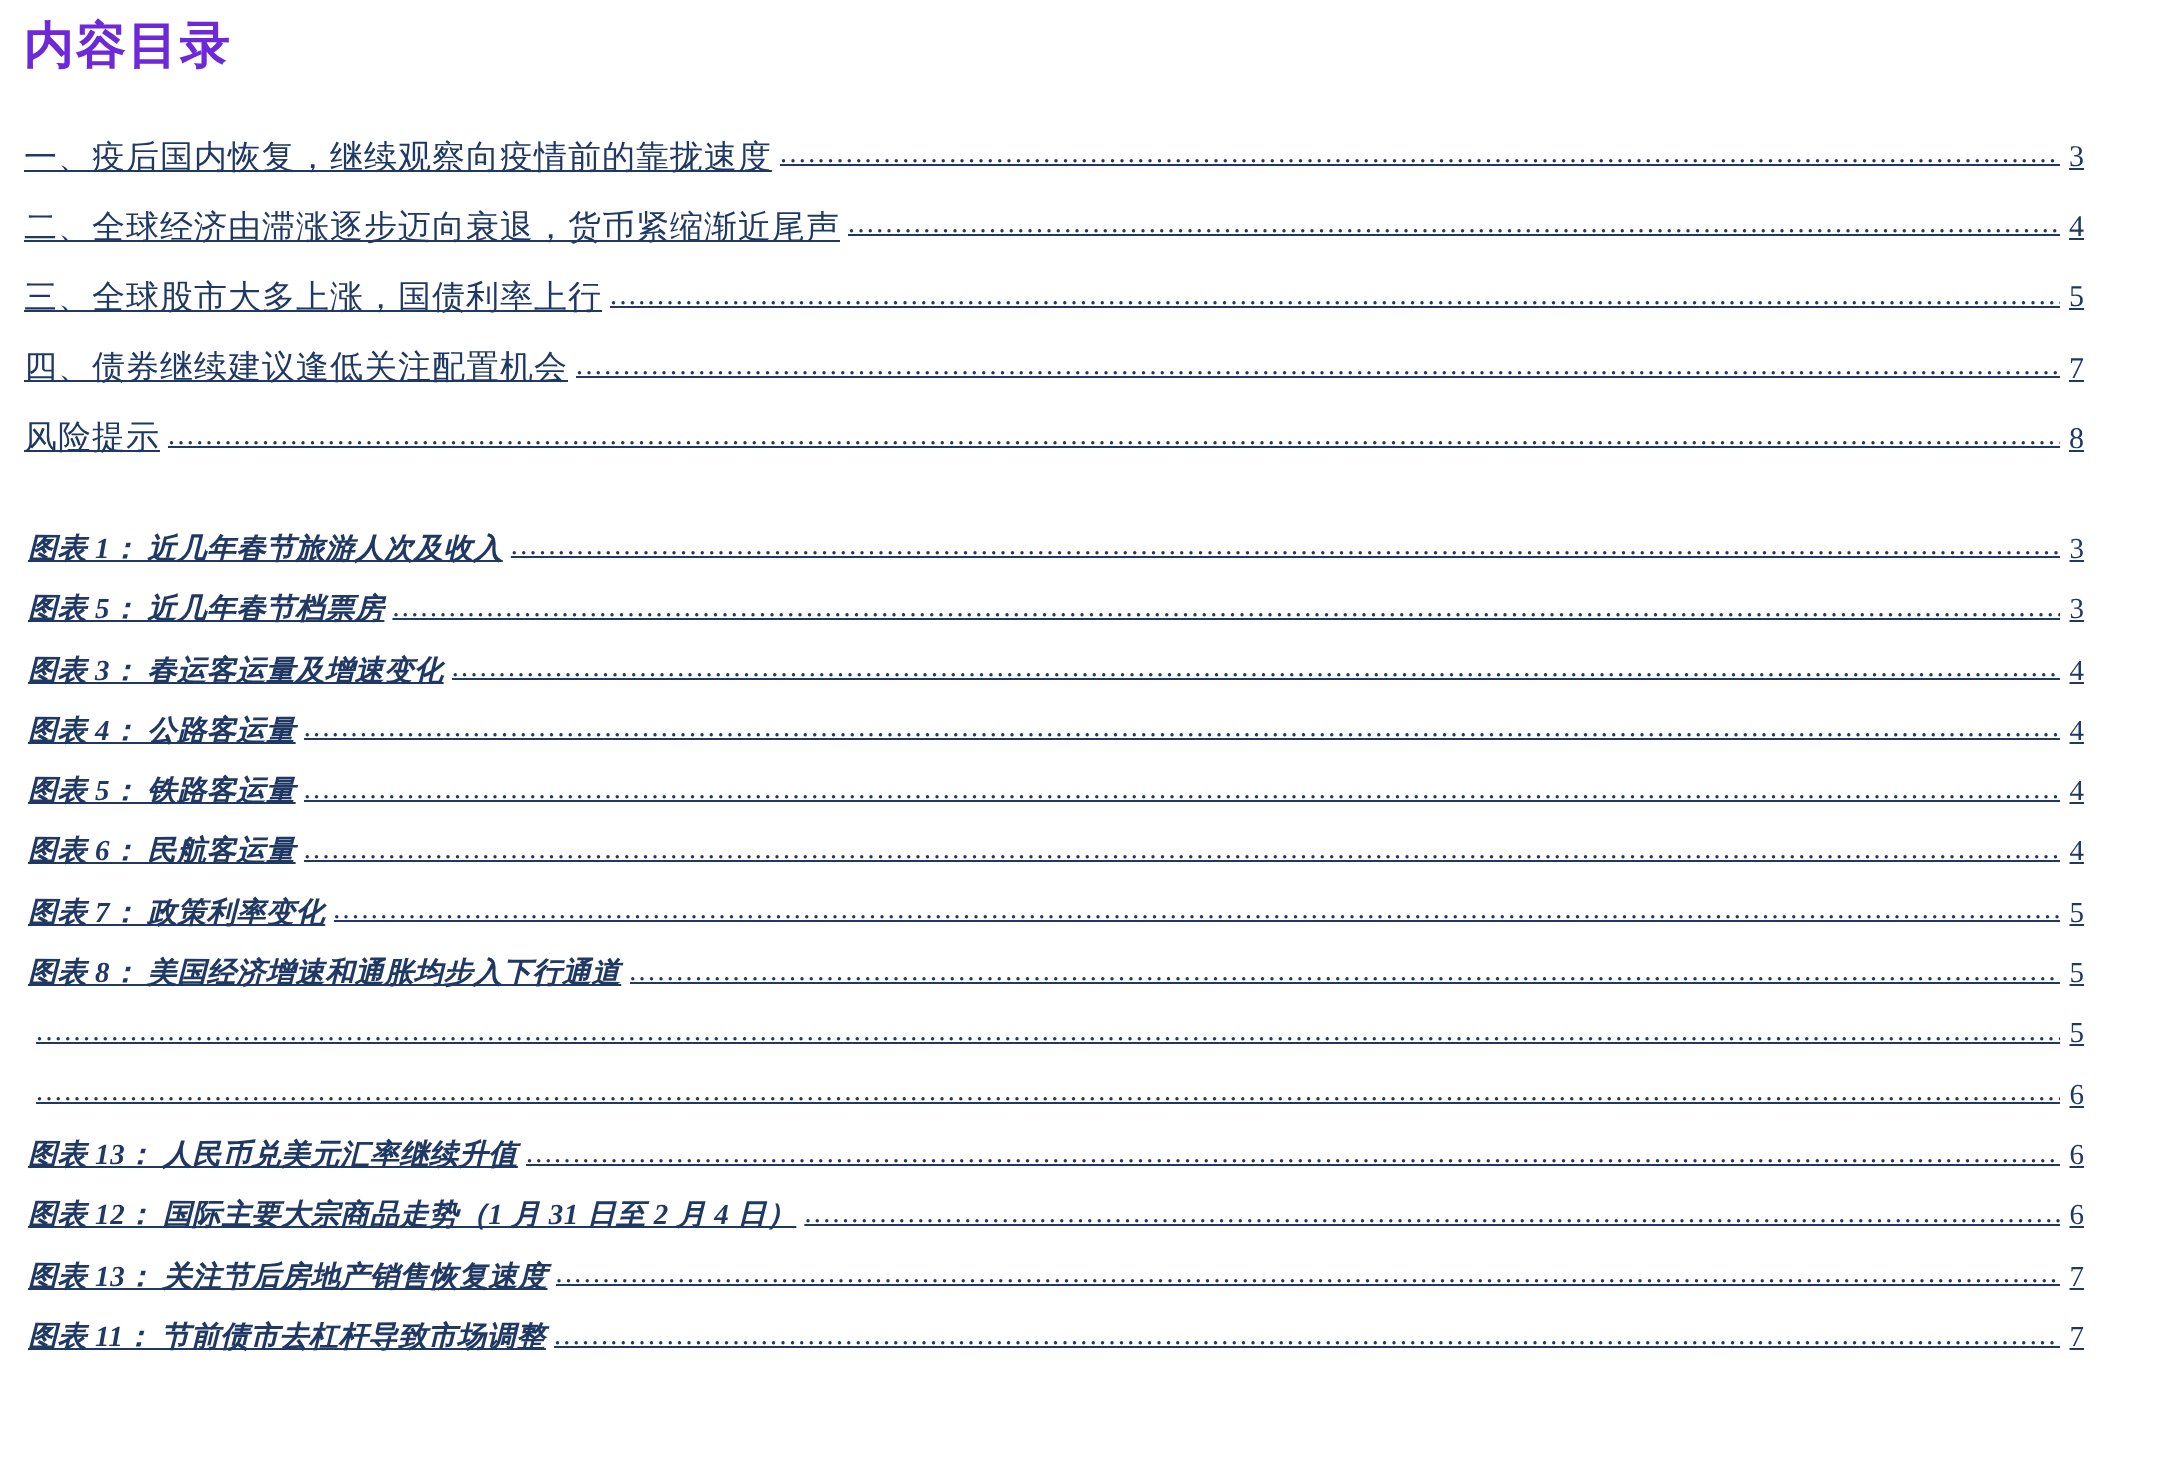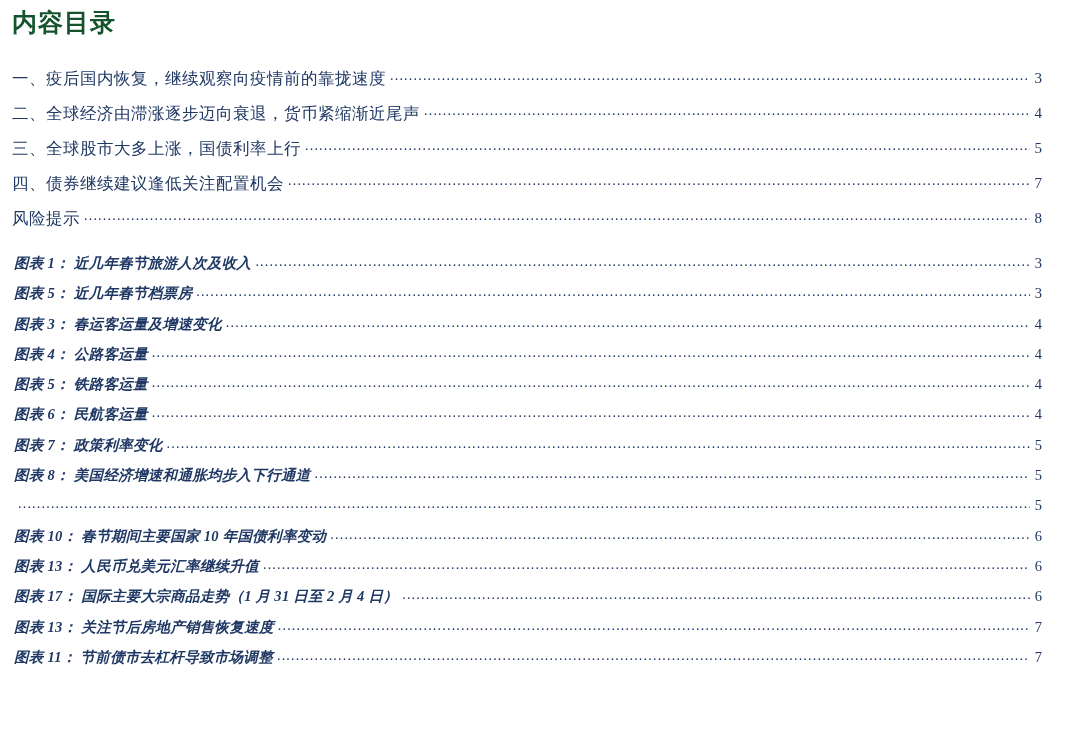--- a/index.html
+++ b/index.html
@@ -18,58 +18,59 @@
     position: relative;
     width: 1080px;
     height: 742px;
     box-sizing: border-box;
     padding: 0 28px 0 8px;
   }
   .section-title {
     font-family: Liberation Serif, serif;
     font-weight: bold;
     font-size: 25px;
-    color: #14532d;
+    color: #6d28d9;
     letter-spacing: 1px;
     margin: 0;
     padding: 0;
   }
   #toc-title {
     padding-top: 6px;
     padding-left: 4px;
   }
   #fig-title {
     padding-top: 10px;
     padding-left: 4px;
   }
   .toc-list {
     list-style: none;
     margin: 0;
     padding: 0;
   }
   .toc-row {
     display: flex;
-    align-items: flex-start;
+    align-items: flex-end;
     width: 100%;
     color: #1f3864;
     box-sizing: border-box;
+    text-decoration: underline;
   }
   
   .chapter-list { margin-top: 22px; padding-left: 4px; padding-right: 10px;}
   .chapter-list .toc-row {
     font-size: 16.5px;
     line-height: 1.1;
     padding: 8.5px 0;
   }
   .chapter-list .toc-row .label {
     white-space: nowrap;
     letter-spacing: 0.5px;
   }
   
-  .figure-list { margin-top: 12px; padding-left: 6px; padding-right: 10px;}
+  .figure-list { margin-top: 24px; padding-left: 6px; padding-right: 10px;}
   .figure-list .toc-row {
     font-size: 14.5px;
     line-height: 1.1;
     padding: 7.2px 0;
     font-style: italic;
     font-weight: bold;
   }
   .figure-list .toc-row .label {
     white-space: nowrap;
     letter-spacing: 0.3px;
@@ -172,31 +173,30 @@
     <li class="toc-row">
       <span class="label">图表 8： 美国经济增速和通胀均步入下行通道</span>
       <span class="dots">....................................................................................................................................................................................................................................................</span>
       <span class="pageno">5</span>
     </li>
     <li class="toc-row">
       <span class="dots">....................................................................................................................................................................................................................................................</span>
       <span class="pageno">5</span>
     </li>
     <li class="toc-row">
-      <span class="label">图表 10： 春节期间主要国家 10 年国债利率变动</span>
       <span class="dots">....................................................................................................................................................................................................................................................</span>
       <span class="pageno">6</span>
     </li>
     <li class="toc-row">
       <span class="label">图表 13： 人民币兑美元汇率继续升值</span>
       <span class="dots">....................................................................................................................................................................................................................................................</span>
       <span class="pageno">6</span>
     </li>
     <li class="toc-row">
-      <span class="label">图表 17： 国际主要大宗商品走势（1 月 31 日至 2 月 4 日）</span>
+      <span class="label">图表 12： 国际主要大宗商品走势（1 月 31 日至 2 月 4 日）</span>
       <span class="dots">....................................................................................................................................................................................................................................................</span>
       <span class="pageno">6</span>
     </li>
     <li class="toc-row">
       <span class="label">图表 13： 关注节后房地产销售恢复速度</span>
       <span class="dots">....................................................................................................................................................................................................................................................</span>
       <span class="pageno">7</span>
     </li>
     <li class="toc-row">
       <span class="label">图表 11： 节前债市去杠杆导致市场调整</span>

